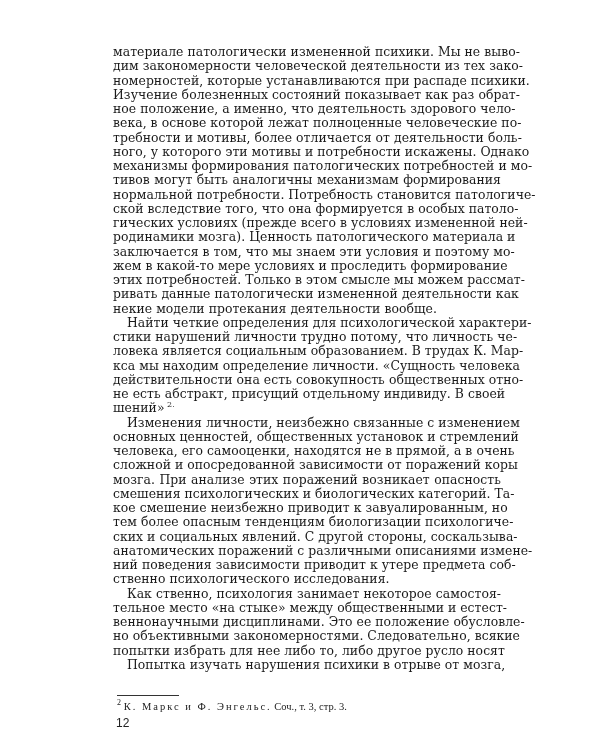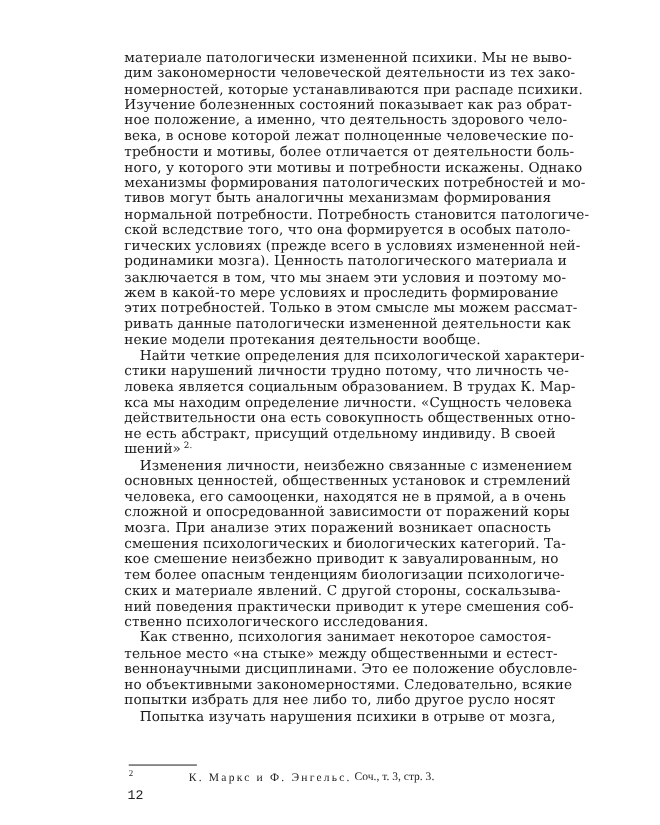--- a/index.html
+++ b/index.html
@@ -11,25 +11,25 @@
     text-align: justify; letter-spacing: 0.05px;
   }
   .line { display: block; white-space: nowrap; text-align-last: justify; text-align: justify; height: 14.25px; }
   .line.last { text-align-last: left; }
   .line.indent { padding-left: 14px; }
   .footnote-rule { position: absolute; left: 117px; top: 695px; width: 62px; height: 1px; background: #333; }
   .footnote {
     position: absolute; left: 117px; top: 698px; width: 380px;
     font-family: "Liberation Serif", serif; font-size: 10.5px; color: #222;
   }
-  .footnote .author { letter-spacing: 2px; margin-left: 48px; }
+  .footnote .author { letter-spacing: 2px; }
   .fn-mark { font-size: 8px; vertical-align: super; }
   .page-number {
     position: absolute; left: 116px; top: 716px;
-    font-family: Liberation Mono, monospace; font-size: 12px; color: #222;
+    font-family: Liberation Sans, sans-serif; font-size: 12px; color: #222;
   }
   sup { font-size: 8px; line-height: 0; }
 </style>
 </head>
 <body>
 
 <div class="page" id="body">
     <div>
       <span class="line">материале патологически измененной психики. Мы не выво-</span>
       <span class="line">дим закономерности человеческой деятельности из тех зако-</span>
@@ -62,22 +62,23 @@
     </div>
     <div>
       <span class="line indent">Изменения личности, неизбежно связанные с изменением</span>
       <span class="line">основных ценностей, общественных установок и стремлений</span>
       <span class="line">человека, его самооценки, находятся не в прямой, а в очень</span>
       <span class="line">сложной и опосредованной зависимости от поражений коры</span>
       <span class="line">мозга. При анализе этих поражений возникает опасность</span>
       <span class="line">смешения психологических и биологических категорий. Та-</span>
       <span class="line">кое смешение неизбежно приводит к завуалированным, но</span>
       <span class="line">тем более опасным тенденциям биологизации психологиче-</span>
-      <span class="line">ских и материале явлений. С другой стороны, соскальзыва-</span>
-      <span class="line">ний поведения практически приводит к утере смешения соб-</span>
+      <span class="line">ских и социальных явлений. С другой стороны, соскальзыва-</span>
+      <span class="line">анатомических поражений с различными описаниями измене-</span>
+      <span class="line">ний поведения зависимости приводит к утере предмета соб-</span>
       <span class="line last">ственно психологического исследования.</span>
     </div>
     <div>
       <span class="line indent">Как ственно, психология занимает некоторое самостоя-</span>
       <span class="line">тельное место «на стыке» между общественными и естест-</span>
       <span class="line">веннонаучными дисциплинами. Это ее положение обусловле-</span>
       <span class="line">но объективными закономерностями. Следовательно, всякие</span>
       <span class="line">попытки избрать для нее либо то, либо другое русло носят</span>
     </div>
     <div>

